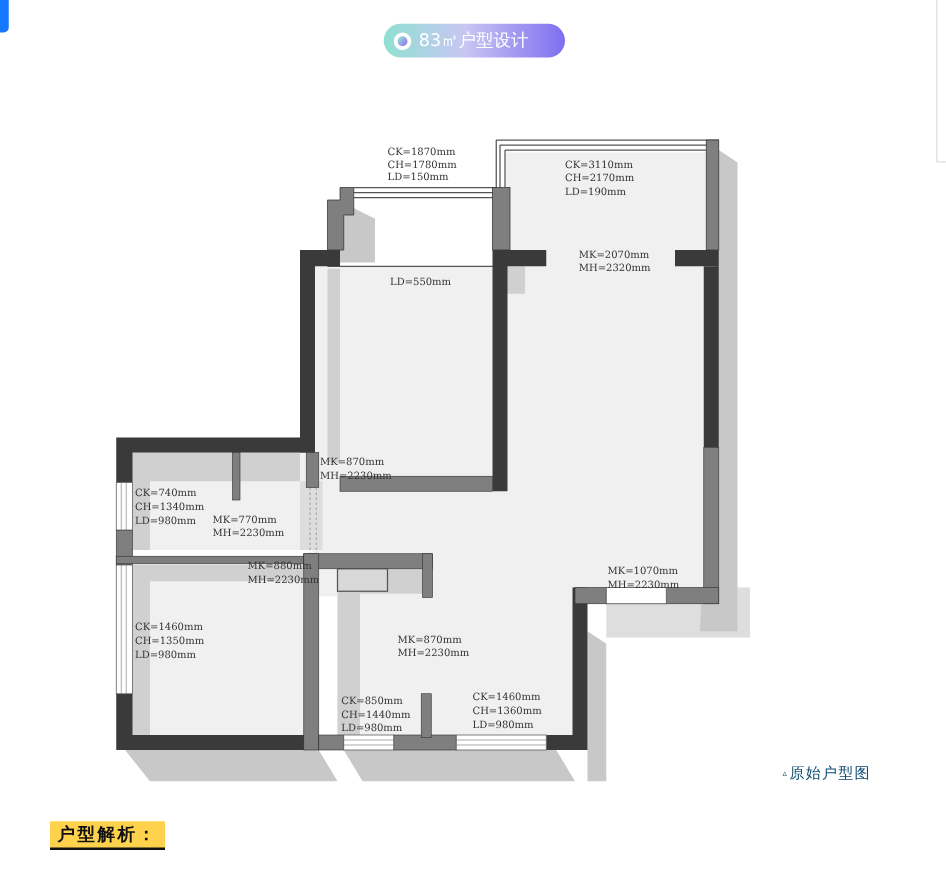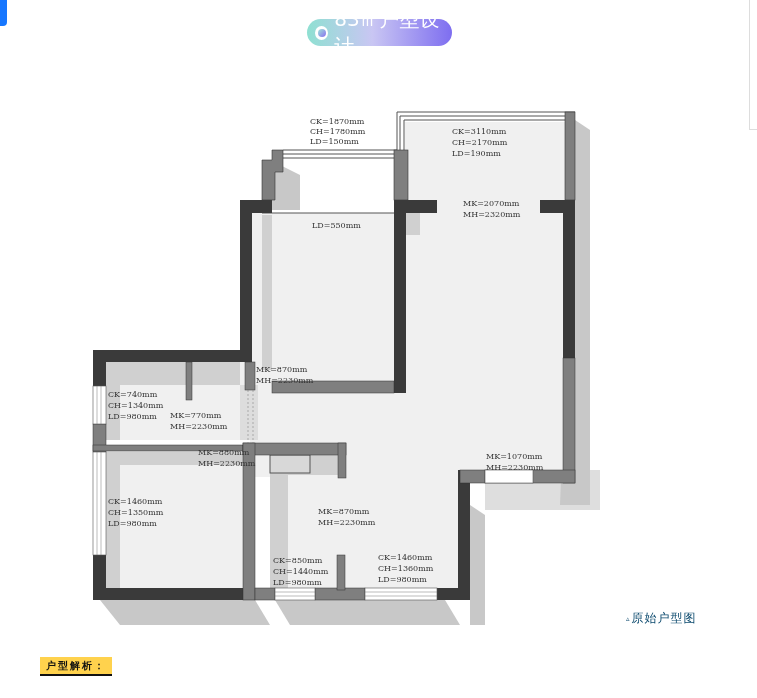--- a/index.html
+++ b/index.html
@@ -2,29 +2,29 @@
 <html><head>
 <meta charset="utf-8">
 <style>
   html,body{margin:0;padding:0;background:#fff;}
   body{width:757px;height:698px;position:relative;overflow:hidden;font-family:"DejaVu Sans",sans-serif;}
   .corner-tab{position:absolute;left:0;top:0;width:7px;height:26px;background:#1677ff;border-radius:0 0 4px 0;}
   .right-line{position:absolute;left:749px;top:0;width:1px;height:129px;background:#ddd;}
   .right-line-foot{position:absolute;left:749px;top:129px;width:8px;height:1px;background:#ddd;}
   .pill{position:absolute;left:307px;top:19px;width:145px;height:27px;border-radius:14px;
         background:linear-gradient(90deg,#8fe0d2 0%,#c9c6f3 45%,#7e6ef0 100%);
-        display:flex;align-items:center;color:#fff;font-size:20px;}
+        display:flex;align-items:center;color:#fff;font-size:14px;}
   .pill .dot{width:14px;height:14px;border-radius:50%;background:#fff;margin-left:8px;margin-right:6px;
         display:flex;align-items:center;justify-content:center;}
   .pill .dot span{width:8px;height:8px;border-radius:50%;background:linear-gradient(135deg,#9fe6d8,#8a6ff0);}
   .plan{position:absolute;left:0;top:0;width:757px;height:698px;}
   .lbl{font-family:"DejaVu Serif",serif;font-size:8px;fill:#333;}
   .caption{position:absolute;left:626px;top:610px;font-size:12px;color:#0c4a6e;letter-spacing:1px;}
   .caption .tri{font-size:7px;vertical-align:middle;margin-right:1px;}
-  .section{position:absolute;left:40px;top:657px;background:#ffd24d;padding:2px 6px 1px 6px;font-weight:bold;font-size:10px;color:#111;letter-spacing:2px;border-bottom:2px solid #111;}
+  .section{position:absolute;left:40px;top:657px;background:#ffd24d;padding:2px 6px 1px 6px;font-weight:bold;font-size:14px;color:#111;letter-spacing:2px;border-bottom:2px solid #111;}
 </style>
 </head>
 <body>
 
 <div class="corner-tab"></div>
 <div class="right-line"></div>
 <div class="right-line-foot"></div>
 
 <div class="pill">
   <div class="dot">

